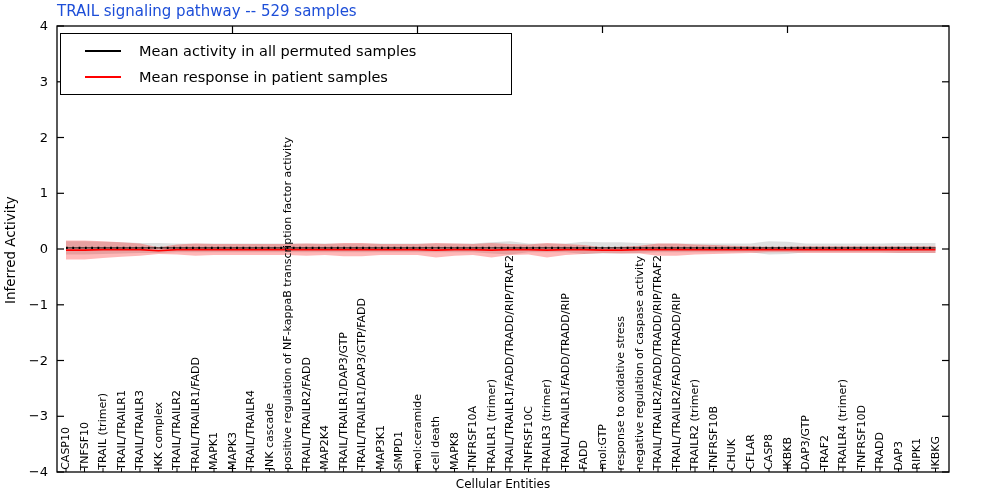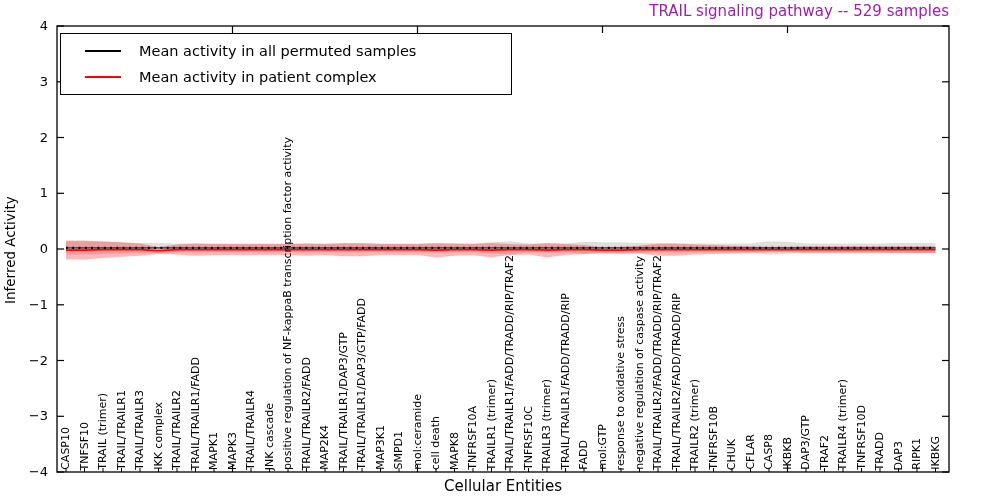--- a/index.html
+++ b/index.html
@@ -1,31 +1,31 @@
 <!DOCTYPE html>
 <html><head>
 <meta charset="utf-8">
 <style>
   html,body{margin:0;padding:0;background:#fff;}
   #figure{position:relative;width:1000px;height:500px;background:#fff;
     font-family:"DejaVu Sans","Liberation Sans",sans-serif;overflow:hidden;}
-  #chart-title{position:absolute;left:57px;top:2px;width:892px;text-align:right;
-    font-size:15px;color:#a21caf;z-index:4;}
+  #chart-title{position:absolute;left:57px;top:2px;width:892px;text-align:left;
+    font-size:15px;color:#1d4ed8;z-index:4;}
   #plot-svg{position:absolute;left:0;top:0;z-index:1;}
   #xlabels{position:absolute;left:0;top:0;width:1000px;height:500px;z-index:2;pointer-events:none;}
   .xlab{position:absolute;writing-mode:vertical-rl;transform:rotate(180deg);
     font-size:11px;line-height:13px;color:#000;white-space:nowrap;}
   #legend{position:absolute;left:60px;top:33px;width:452px;height:62px;border:1px solid #000;
     background:#fff;z-index:3;box-sizing:border-box;padding:4px 8px;}
   .legend-row{display:flex;align-items:center;height:26px;}
   .legend-swatch{width:36px;height:0;border-top-style:solid;border-top-width:2px;margin-left:16px;margin-right:18px;}
   .legend-label{font-size:14.5px;color:#000;}
   #ylabel{position:absolute;left:2px;top:140px;writing-mode:vertical-rl;transform:rotate(180deg);
     font-size:13.5px;color:#000;height:220px;text-align:center;z-index:2;}
-  #xlabel{position:absolute;left:57px;top:477px;width:892px;text-align:center;font-size:15px;color:#000;z-index:2;}
+  #xlabel{position:absolute;left:57px;top:477px;width:892px;text-align:center;font-size:12px;color:#000;z-index:2;}
   #yticks .ytick-label{position:absolute;width:48px;text-align:right;font-size:13px;color:#000;z-index:2;}
 </style>
 </head>
 <body>
 
 <div id="figure">
   <div id="chart-title">TRAIL signaling pathway -- 529 samples</div>
 
   <svg id="plot-svg" width="1000" height="500">
       <path d="M66.0,241.2 L84.5,241.2 L103.0,241.8 L121.5,242.3 L140.0,242.9 L158.5,242.9 L177.0,243.4 L195.5,243.4 L214.0,243.4 L232.5,243.4 L251.0,243.4 L269.5,243.4 L288.0,243.4 L306.5,243.4 L325.0,243.4 L343.5,243.4 L362.0,243.4 L380.5,243.4 L399.0,243.4 L417.5,243.4 L436.0,243.4 L454.5,243.4 L473.0,243.4 L491.5,242.3 L510.0,241.2 L528.5,243.4 L547.0,243.4 L565.5,243.4 L584.0,241.8 L602.5,242.3 L621.0,242.3 L639.5,242.9 L658.0,243.4 L676.5,243.4 L695.0,243.4 L713.5,243.4 L732.0,243.4 L750.5,243.4 L769.0,241.2 L787.5,241.8 L806.0,243.4 L824.5,243.4 L843.0,243.4 L861.5,243.4 L880.0,243.4 L898.5,242.9 L917.0,242.9 L935.5,242.9 L935.5,252.9 L917.0,252.9 L898.5,252.9 L880.0,252.3 L861.5,252.3 L843.0,252.3 L824.5,252.3 L806.0,252.3 L787.5,254.0 L769.0,254.6 L750.5,252.3 L732.0,252.3 L713.5,252.3 L695.0,252.3 L676.5,252.3 L658.0,252.3 L639.5,252.9 L621.0,253.5 L602.5,253.5 L584.0,254.0 L565.5,252.3 L547.0,252.3 L528.5,252.3 L510.0,254.6 L491.5,253.5 L473.0,252.3 L454.5,252.3 L436.0,252.3 L417.5,252.3 L399.0,252.3 L380.5,252.3 L362.0,252.3 L343.5,252.3 L325.0,252.3 L306.5,252.3 L288.0,252.3 L269.5,252.3 L251.0,252.3 L232.5,252.3 L214.0,252.3 L195.5,252.3 L177.0,252.3 L158.5,252.9 L140.0,252.9 L121.5,253.5 L103.0,254.0 L84.5,254.6 L66.0,254.6 Z" fill="rgba(0,0,0,0.13)" stroke="none"></path>
@@ -176,16 +176,16 @@
   <div id="ylabel">Inferred Activity</div>
   <div id="xlabel">Cellular Entities</div>
 
   <div id="legend">
     <div class="legend-row">
       <span class="legend-swatch" style="border-top-color: rgb(0, 0, 0);"></span>
       <span class="legend-label">Mean activity in all permuted samples</span>
     </div>
     <div class="legend-row">
       <span class="legend-swatch" style="border-top-color: rgb(255, 0, 0);"></span>
-      <span class="legend-label">Mean activity in patient complex</span>
+      <span class="legend-label">Mean response in patient samples</span>
     </div>
   </div>
 </div>
 
 </body></html>

